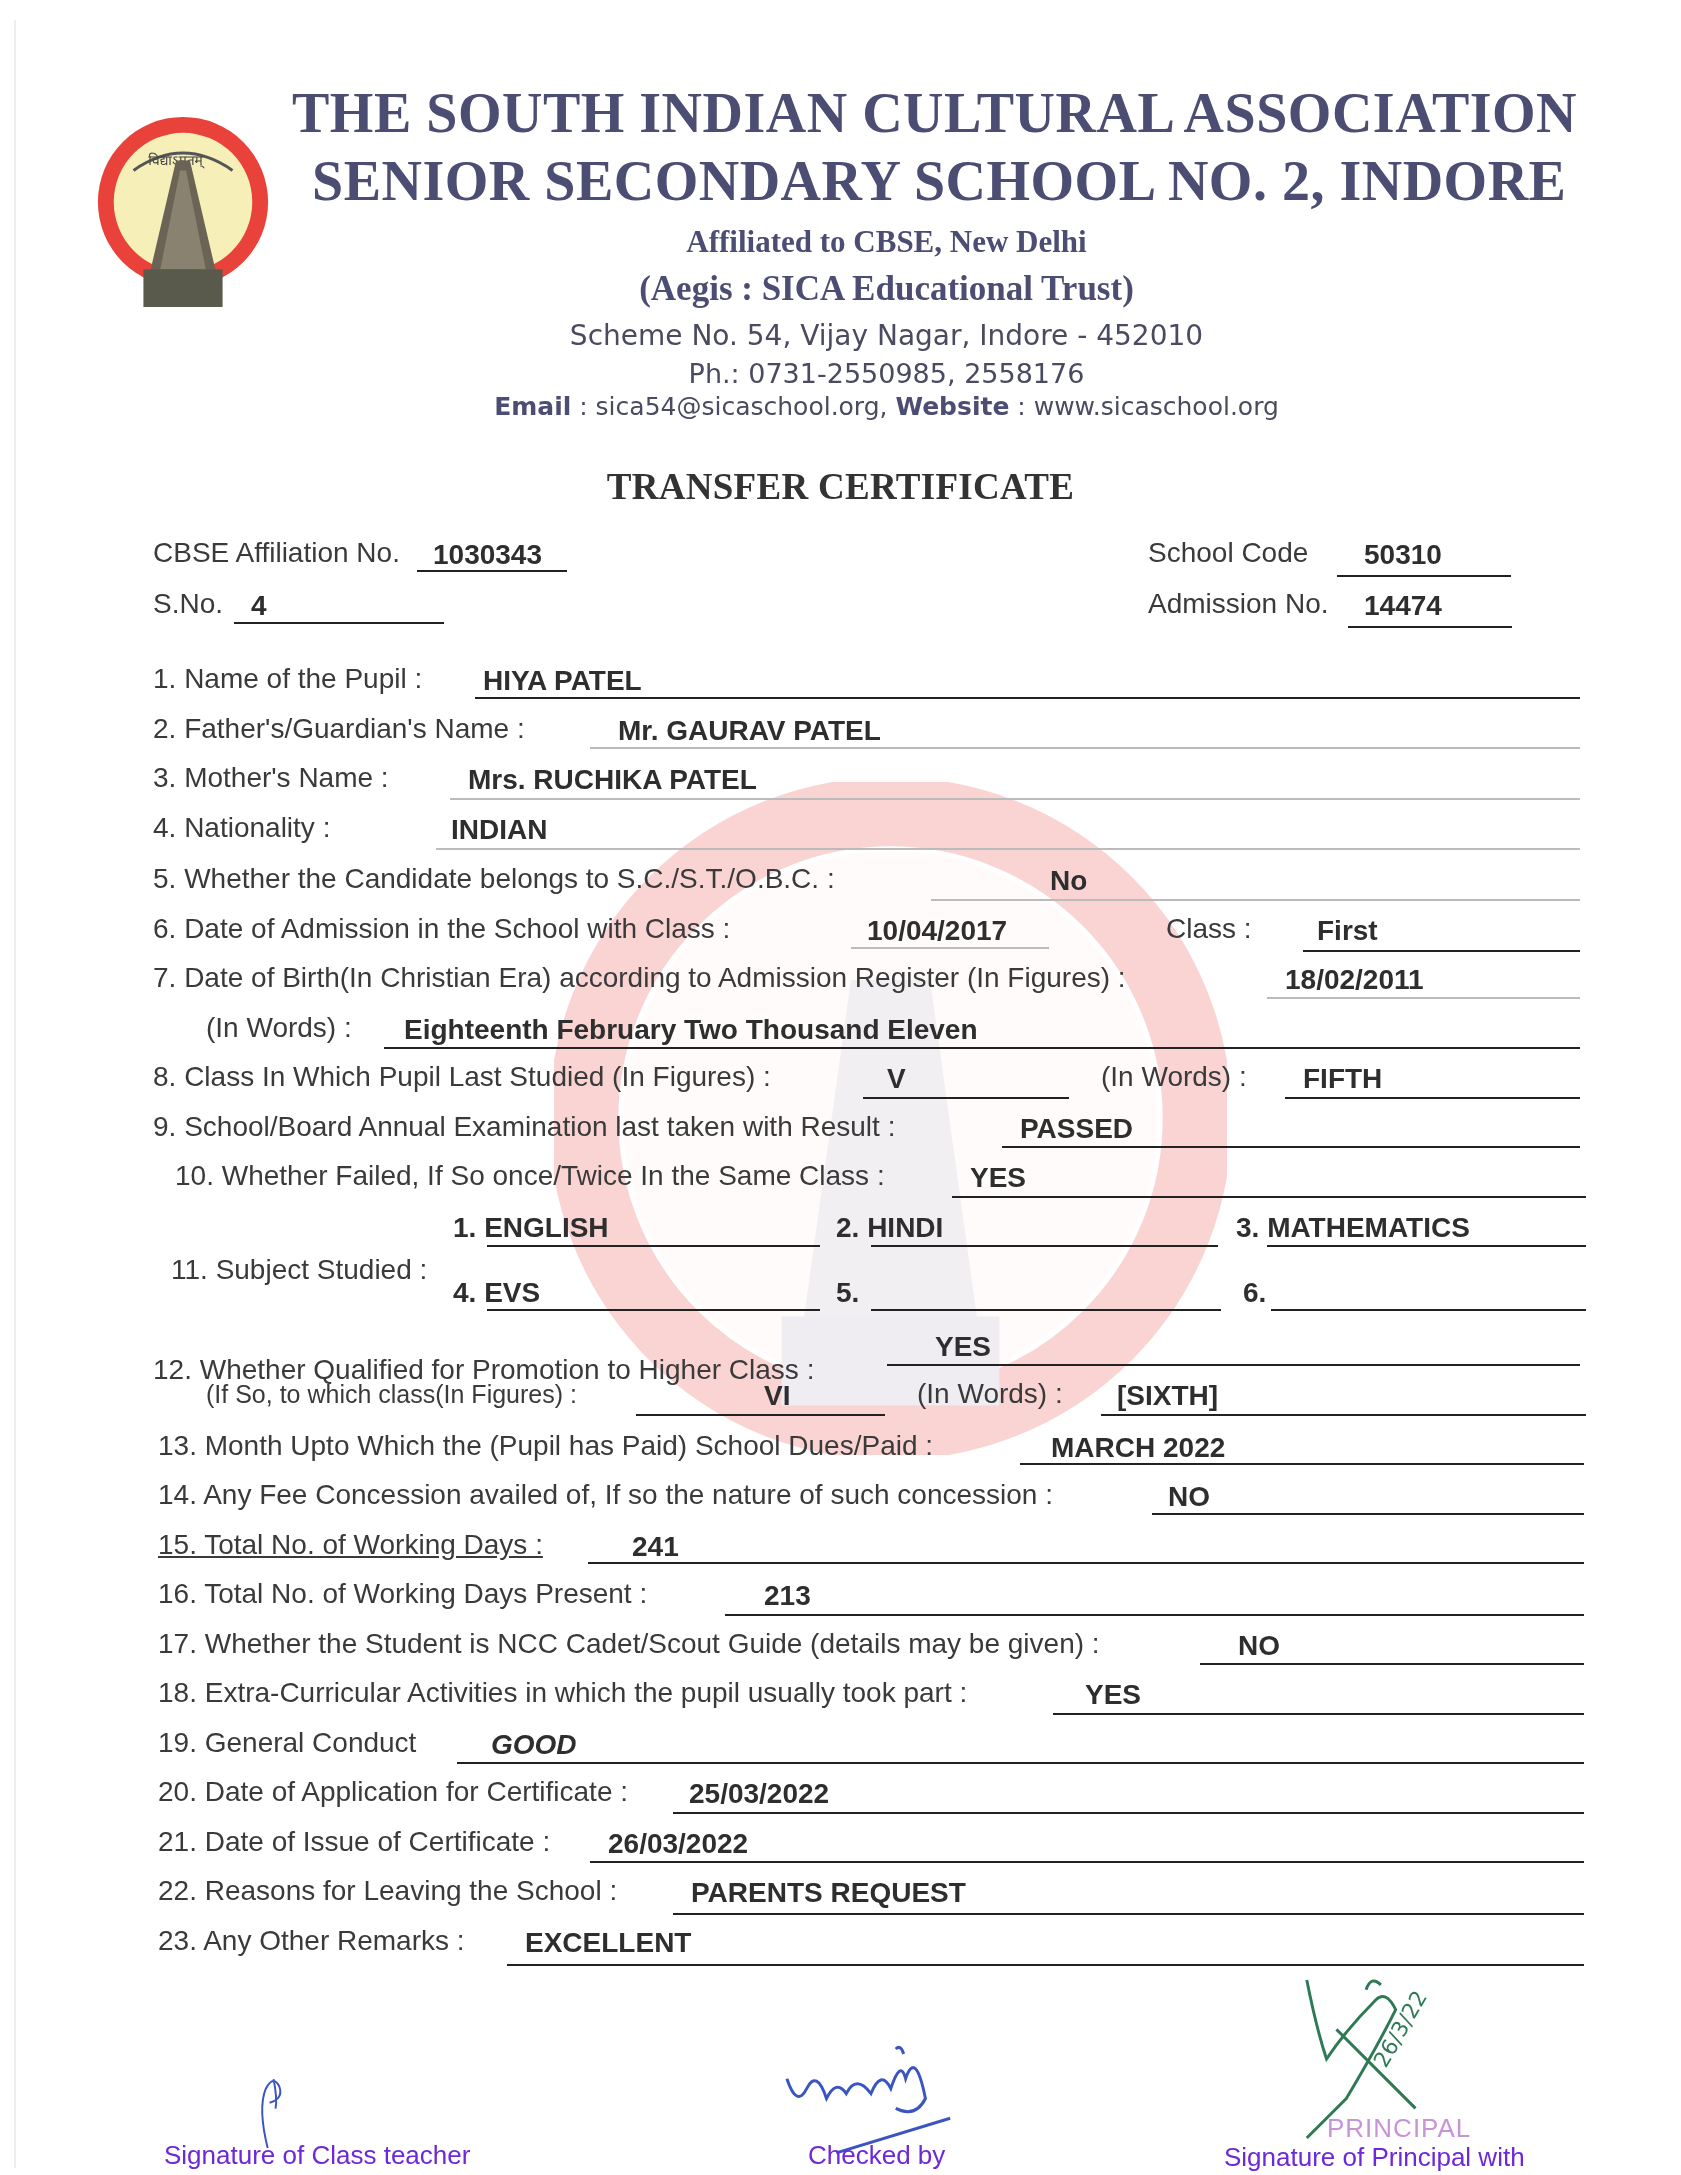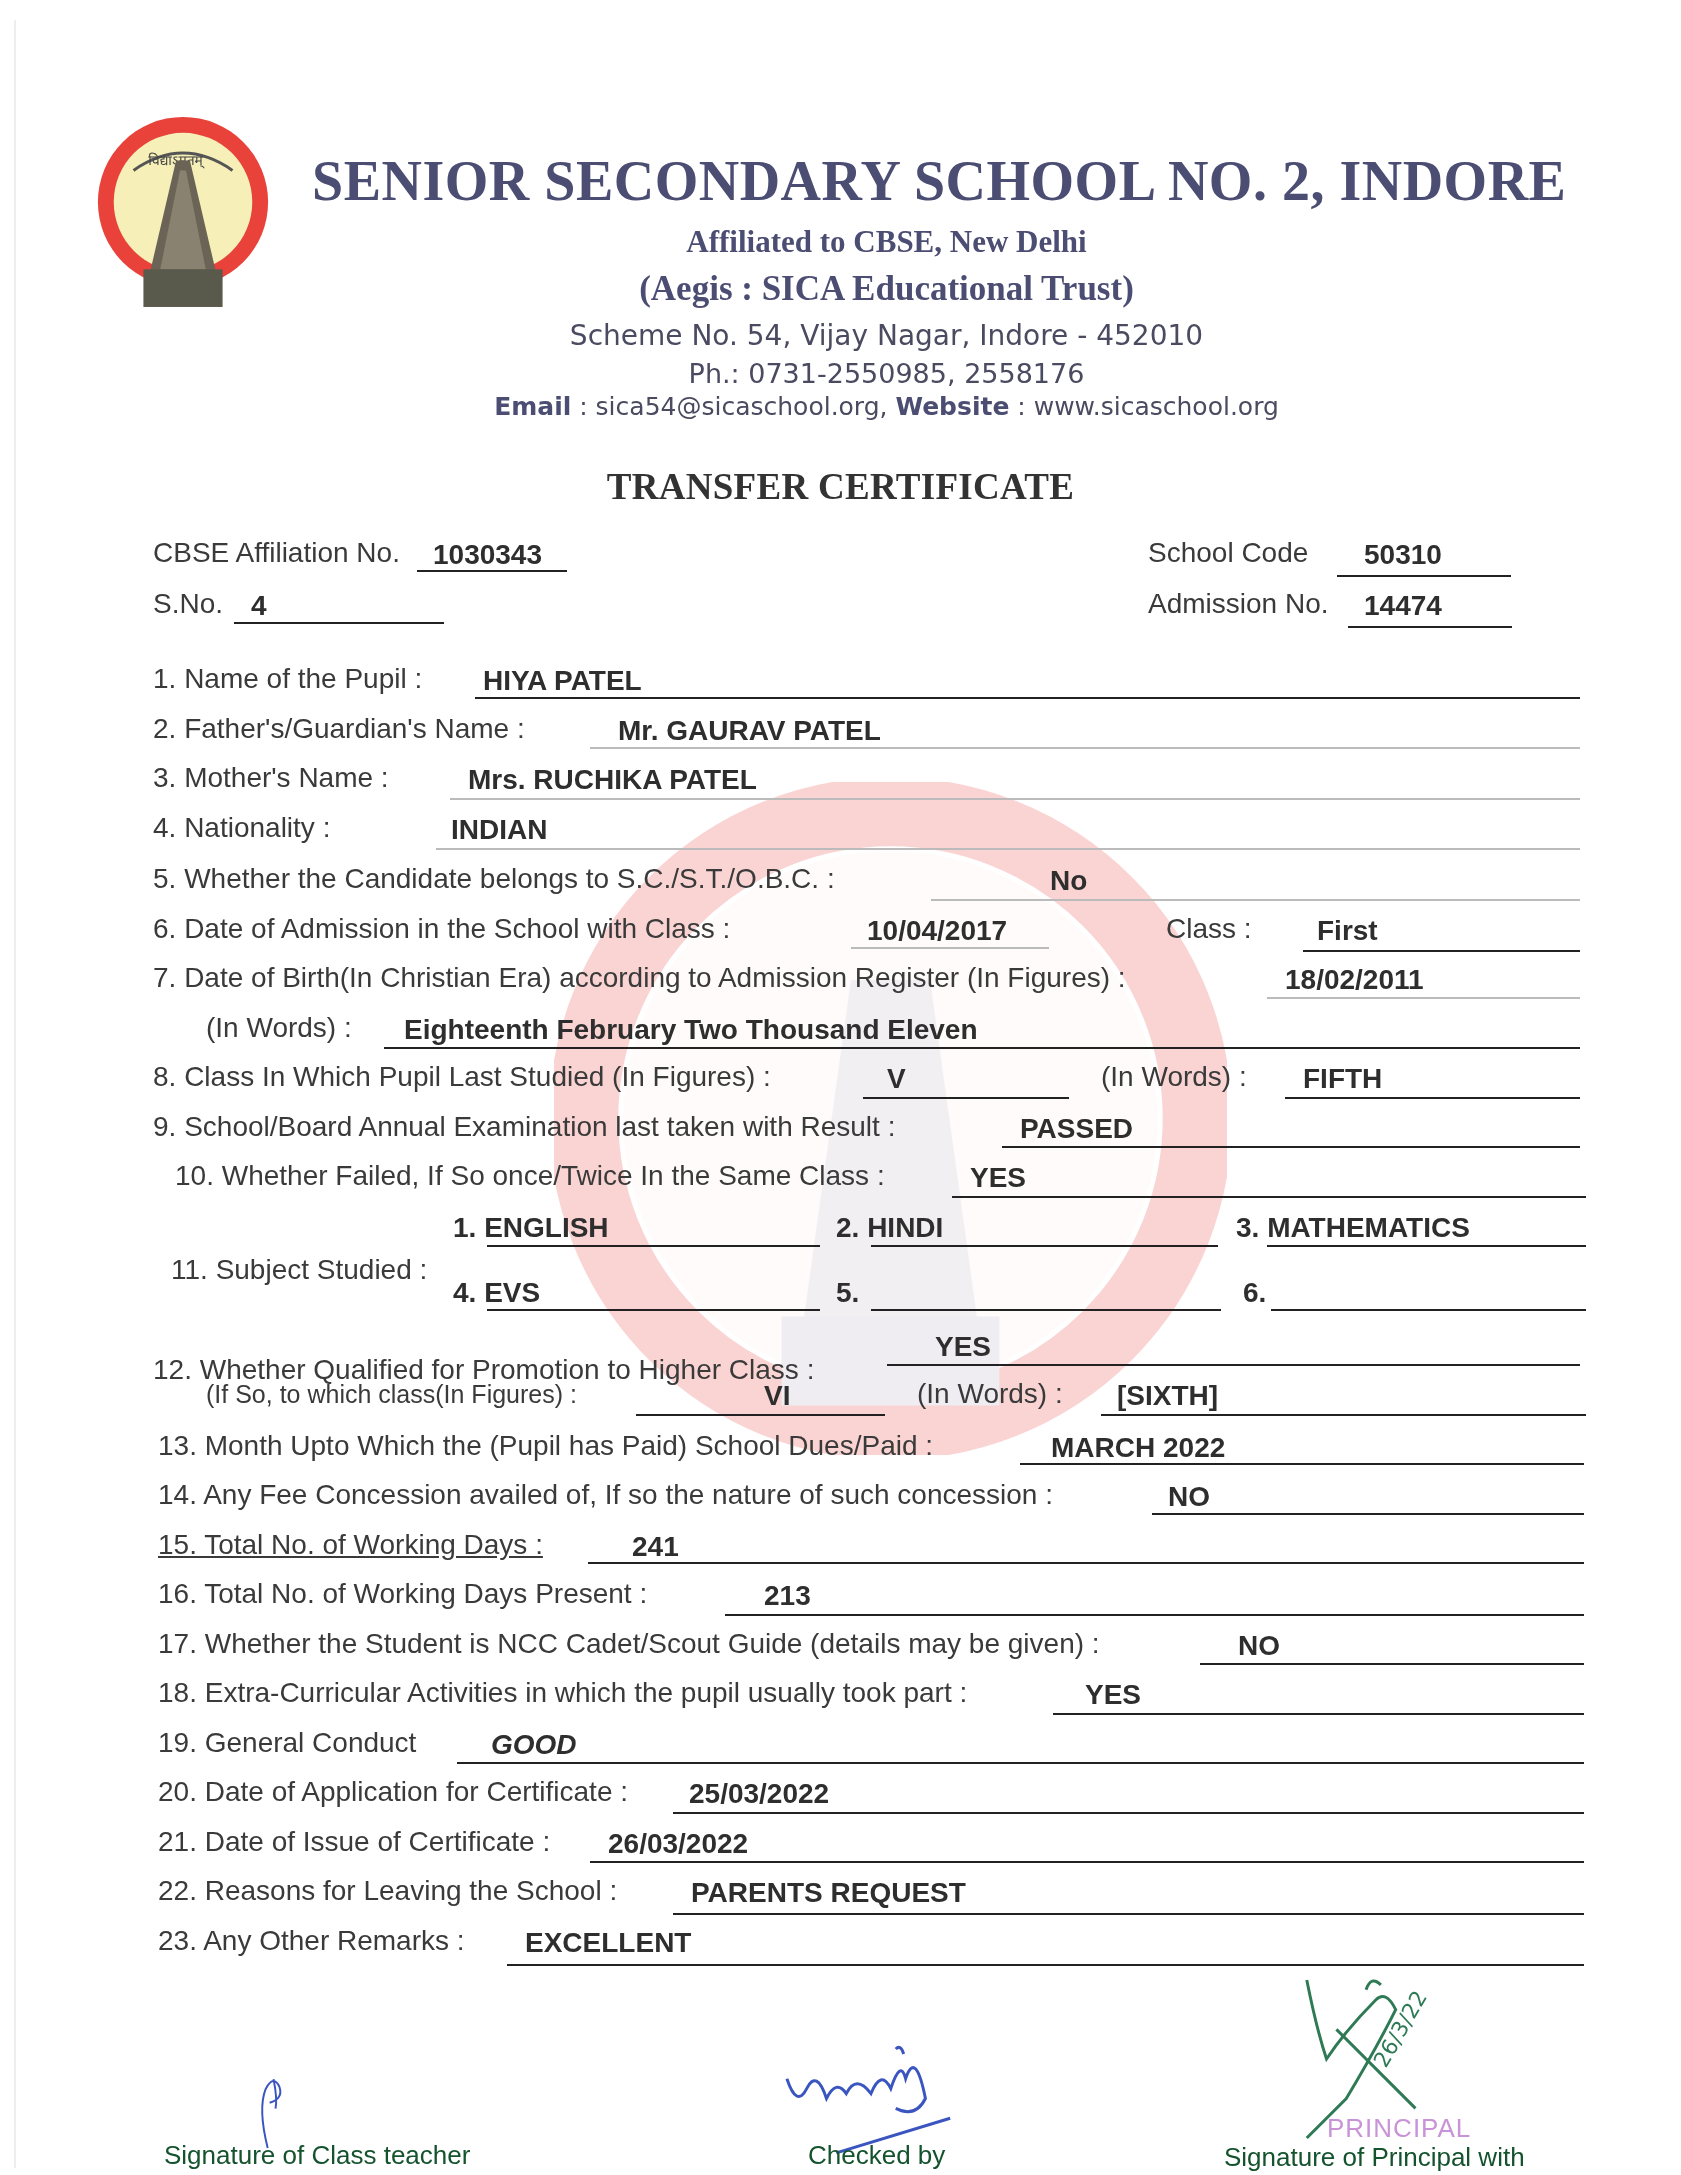--- a/index.html
+++ b/index.html
@@ -24,21 +24,21 @@
   
   .lbl { position:absolute; font-size:28px; color:#3a3a3a; white-space:nowrap; }
   .val { position:absolute; font-size:28px; font-weight:bold; color:#2e2e2e; white-space:nowrap; }
   .ln { position:absolute; height:2px; background:#222; }
   .ln.light { background:#bbb; height:2px; }
 
   
   .wm { position:absolute; left:554px; top:782px; width:673px; height:673px; opacity:0.22; pointer-events:none; }
 
   
-  .sig { position:absolute; font-size:26px; color:#14532d; white-space:nowrap; }
+  .sig { position:absolute; font-size:26px; color:#6d28d9; white-space:nowrap; }
   .stamp { position:absolute; font-size:26px; color:#c993d8; letter-spacing:1px; }
 </style>
 </head>
 <body>
 
 <div class="page">
   <div class="leftedge"></div>
 
   <svg class="wm" viewBox="0 0 680 680">
     <circle cx="340" cy="340" r="310" fill="none" stroke="#e8423a" stroke-width="70"></circle>
@@ -50,20 +50,21 @@
   <svg class="logo" viewBox="0 0 190 200">
     <circle cx="95" cy="92" r="86" fill="#e8423a"></circle>
     <circle cx="95" cy="92" r="70" fill="#f6f0b8"></circle>
     <path d="M45 60 Q95 25 145 60" fill="none" stroke="#555" stroke-width="3"></path>
     <text x="60" y="55" font-size="14" fill="#444" font-family="DejaVu Sans, sans-serif">विद्याऽमृतम्</text>
     <path d="M88 50 L102 50 L130 170 L60 170 Z" fill="#6b6456"></path>
     <path d="M92 60 L98 60 L118 160 L72 160 Z" fill="#8a8270"></path>
     <rect x="55" y="160" width="80" height="38" fill="#5a5a4c"></rect>
   </svg>
 
+  <div class="title1">THE SOUTH INDIAN CULTURAL ASSOCIATION</div>
   <div class="title2">SENIOR SECONDARY SCHOOL NO. 2, INDORE</div>
   <div class="center aff">Affiliated to CBSE, New Delhi</div>
   <div class="center aegis">(Aegis : SICA Educational Trust)</div>
   <div class="center addr">Scheme No. 54, Vijay Nagar, Indore - 452010</div>
   <div class="center phone">Ph.: 0731-2550985, 2558176</div>
   <div class="center email"><b>Email</b><span> : sica54@sicaschool.org, </span><b>Website</b><span> : www.sicaschool.org</span></div>
 
   <div class="center tc">TRANSFER CERTIFICATE</div>
 
   <div class="lbl" style="left:153px;top:537px;">CBSE Affiliation No.</div>

